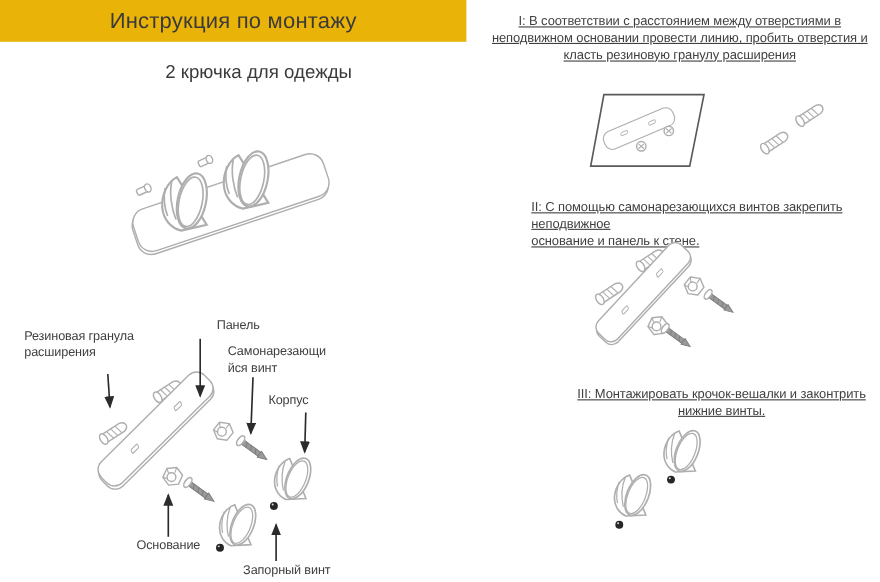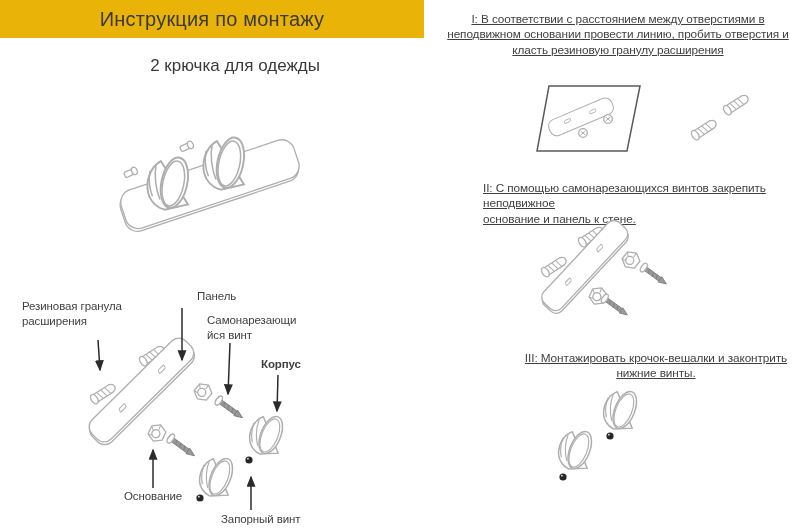--- a/index.html
+++ b/index.html
@@ -121,21 +121,21 @@
   <path class="arrow" marker-end="url(#ah)" d="M278,95 L277,131"></path>
   <path class="arrow" marker-end="url(#ah)" d="M153,208 L153,170"></path>
   <path class="arrow" marker-end="url(#ah)" d="M251,230 L251,197"></path>
 </svg>
 
 <div class="abs part-label" style="left:165px;top:289px;margin-left:32px;">Панель</div>
 <div class="abs part-label" style="left:22px;top:299px;">Резиновая гранула
 расширения</div>
 <div class="abs part-label" style="left:207px;top:313px;">Самонарезающи
 йся винт</div>
-<div class="abs part-label" style="left:261px;top:357px;font-weight:bold;">Корпус</div>
+<div class="abs part-label" style="left:244px;top:357px;">Корпус</div>
 <div class="abs part-label" style="left:124px;top:489px;">Основание</div>
 <div class="abs part-label" style="left:221px;top:512px;text-align:right;">Запорный винт</div>
 
 <div class="abs step-text" id="step1-text">I: В соответствии с расстоянием между отверстиями в
 неподвижном основании провести линию, пробить отверстия и
 класть резиновую гранулу расширения</div>
 
 <svg class="abs" style="left:520px;top:78px;" width="265" height="95">
   <polygon points="29,8 120,8 107,73 17,73" fill="#ffffff" stroke="#5a5a5a" stroke-width="1.5"></polygon>
   <g transform="translate(33,60) rotate(-23)">

